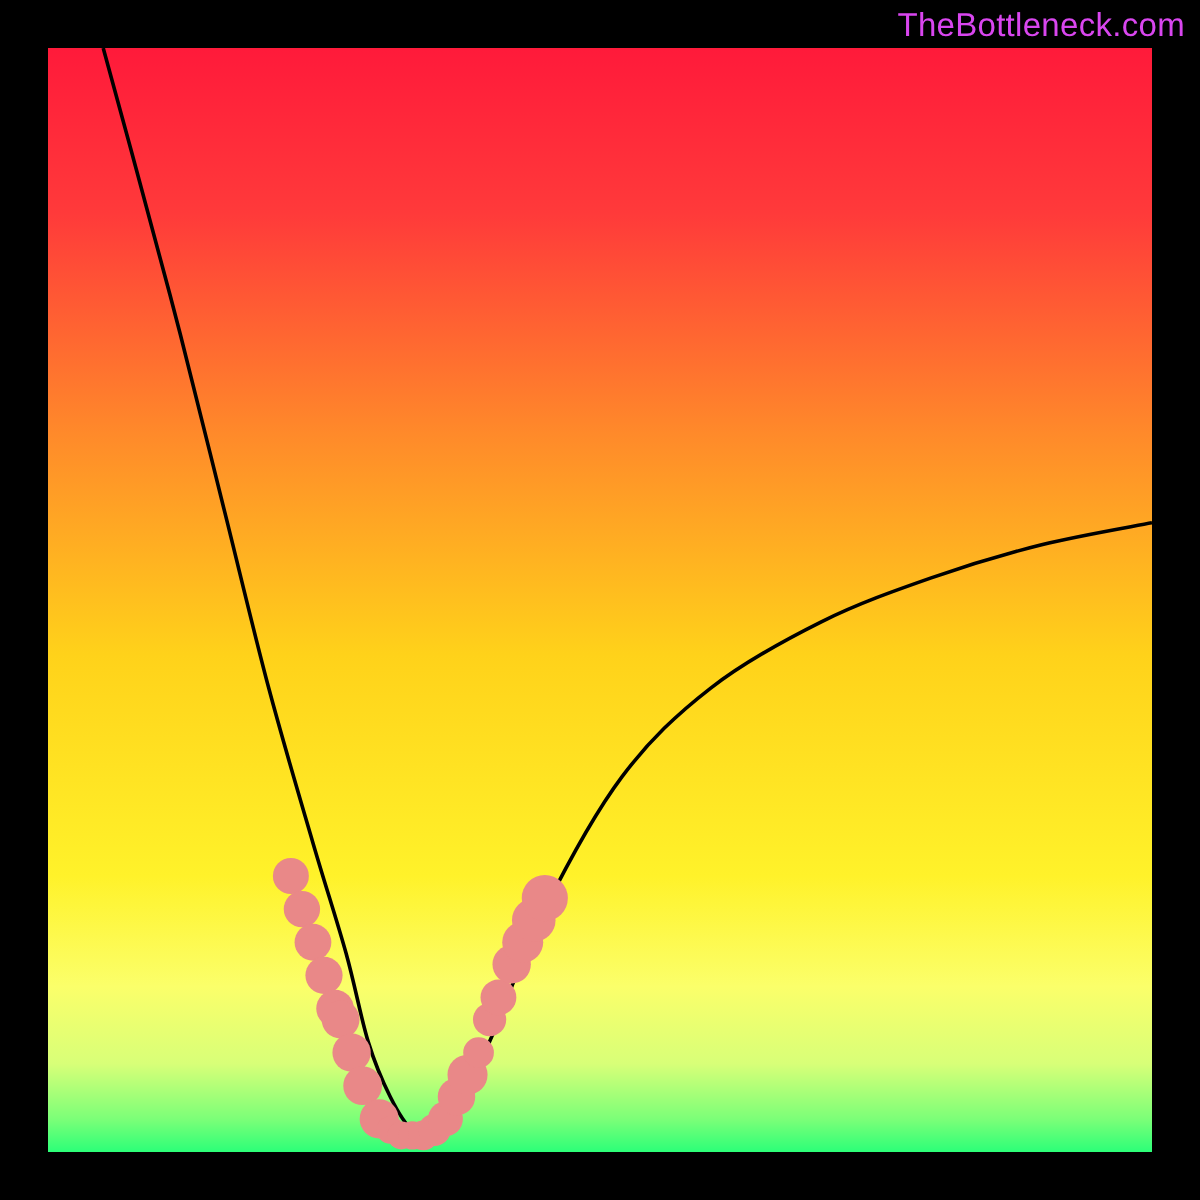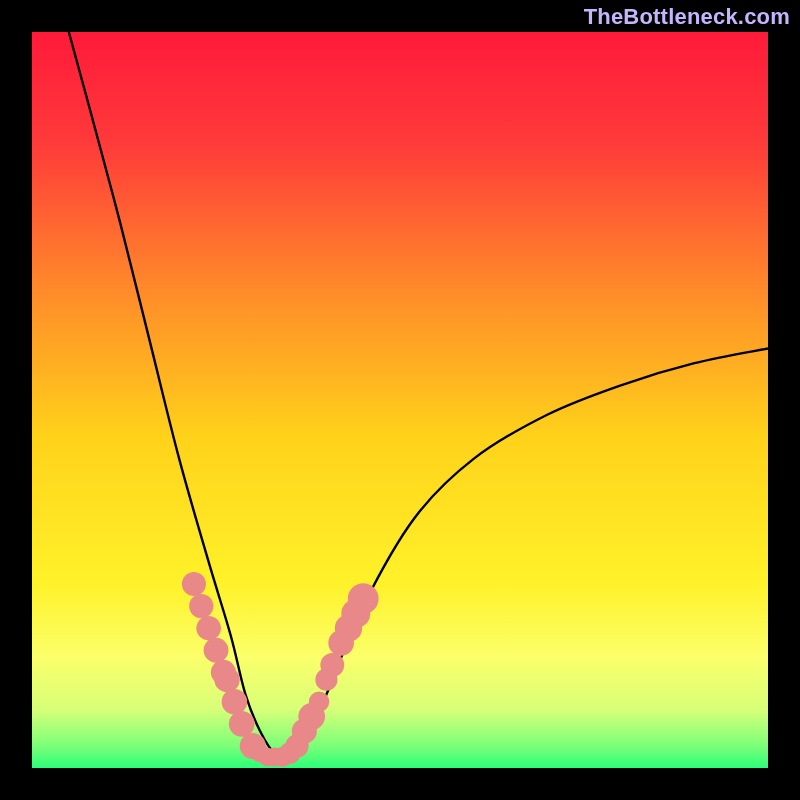--- a/index.html
+++ b/index.html
@@ -16,23 +16,23 @@
     left: 0;
     top: 0;
     width: 800px;
     height: 800px;
     background: #000;
   }
   .watermark {
     position: absolute;
     top: 4px;
     right: 10px;
-    color: #c4b5fd;
+    color: #d946ef;
     font-size: 22px;
-    font-weight: 700;
+    font-weight: 400;
     letter-spacing: 0.2px;
     user-select: none;
   }
   .plot {
     position: absolute;
     left: 32px;
     top: 32px;
     width: 736px;
     height: 736px;
   }

